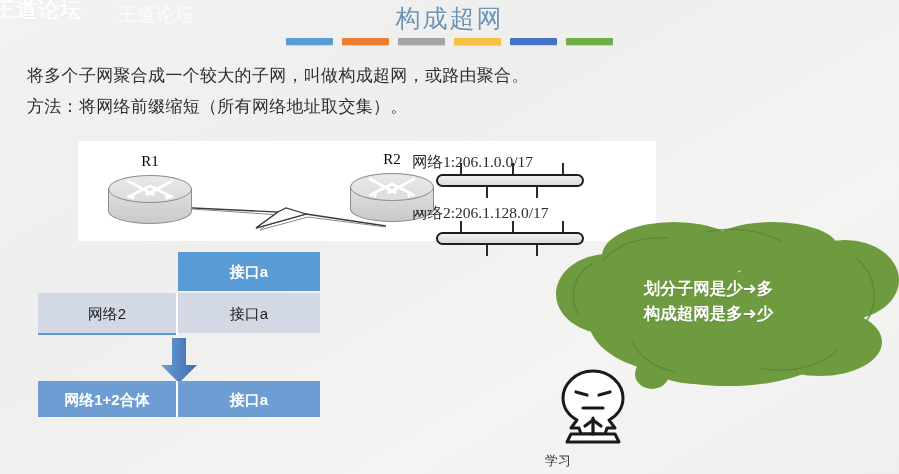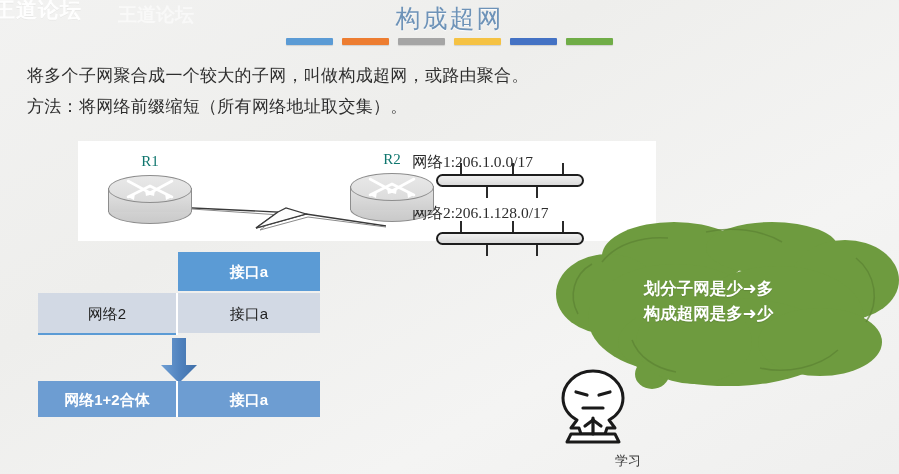--- a/index.html
+++ b/index.html
@@ -134,21 +134,21 @@
     position: absolute;
     left: 0; top: 0;
     z-index: 4;
   }
   .router-label {
     position: absolute;
     width: 84px;
     text-align: center;
     top: -22px;
     font-size: 15px;
-    color: #0f766e;
+    color: #000000;
     font-family: "Liberation Serif", serif;
   }
 
   
   .bus {
     position: absolute;
     width: 148px;
     height: 13px;
   }
   .bus .pipe {
@@ -261,21 +261,21 @@
     left: 545px;
     top: 368px;
     width: 96px;
     height: 82px;
   }
   .doodle-caption {
     position: absolute;
     left: 545px;
     top: 452px;
     width: 96px;
-    text-align: right;
+    text-align: left;
     font-family: "Liberation Sans", "DejaVu Sans", sans-serif;
     font-size: 13px;
     color: #3a3a3a;
   }
 </style>
 </head>
 <body>
 
 <div id="slide">
 

